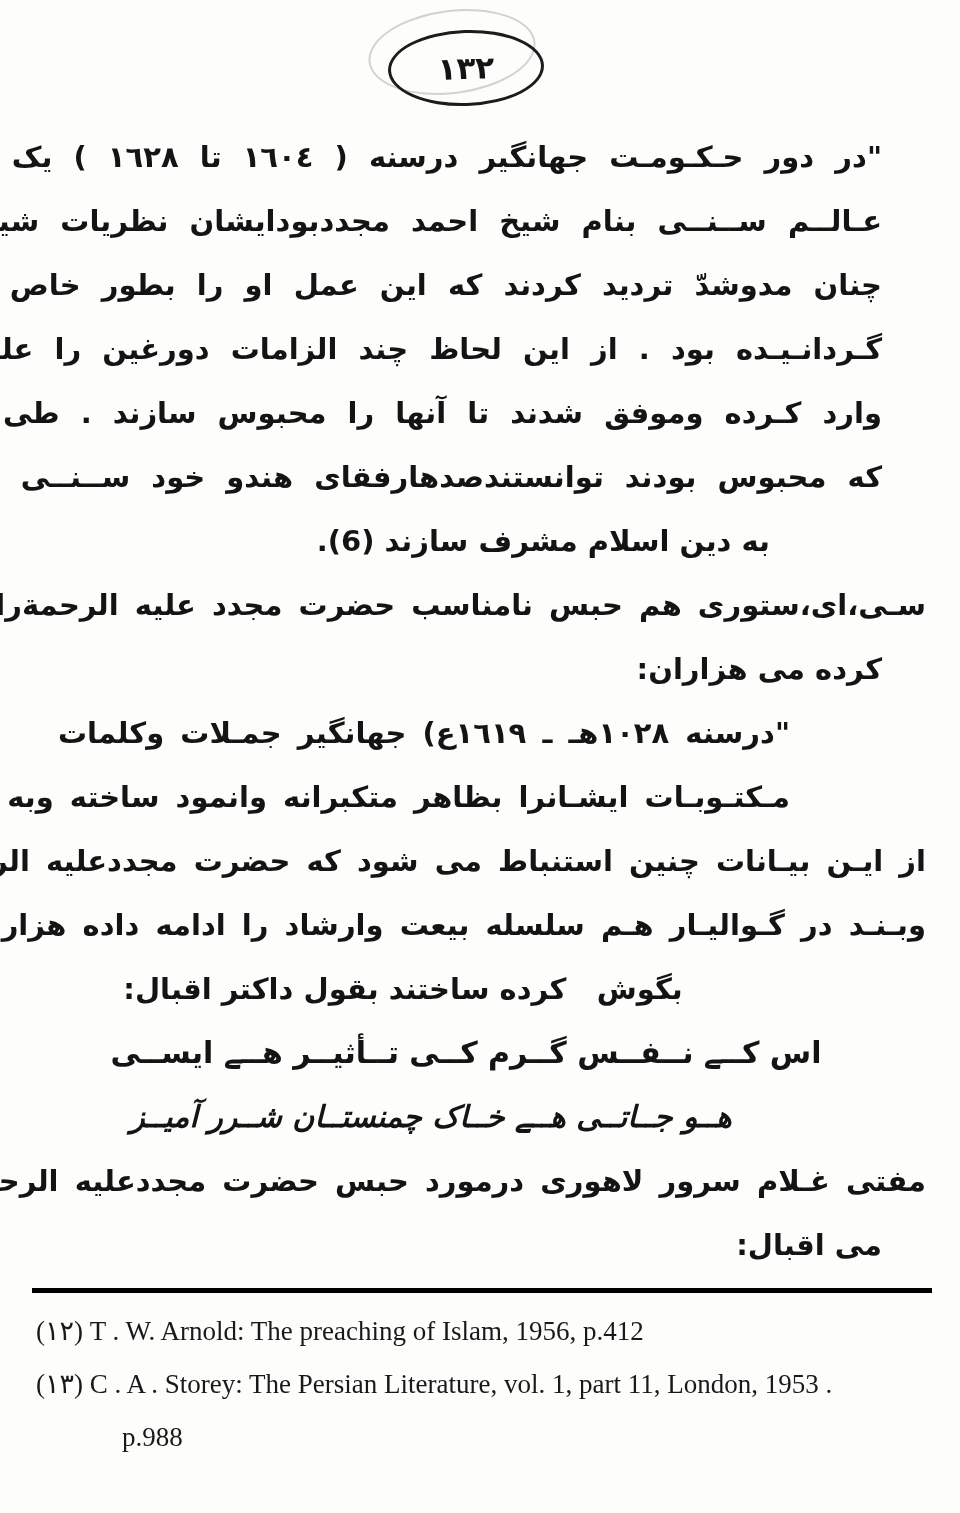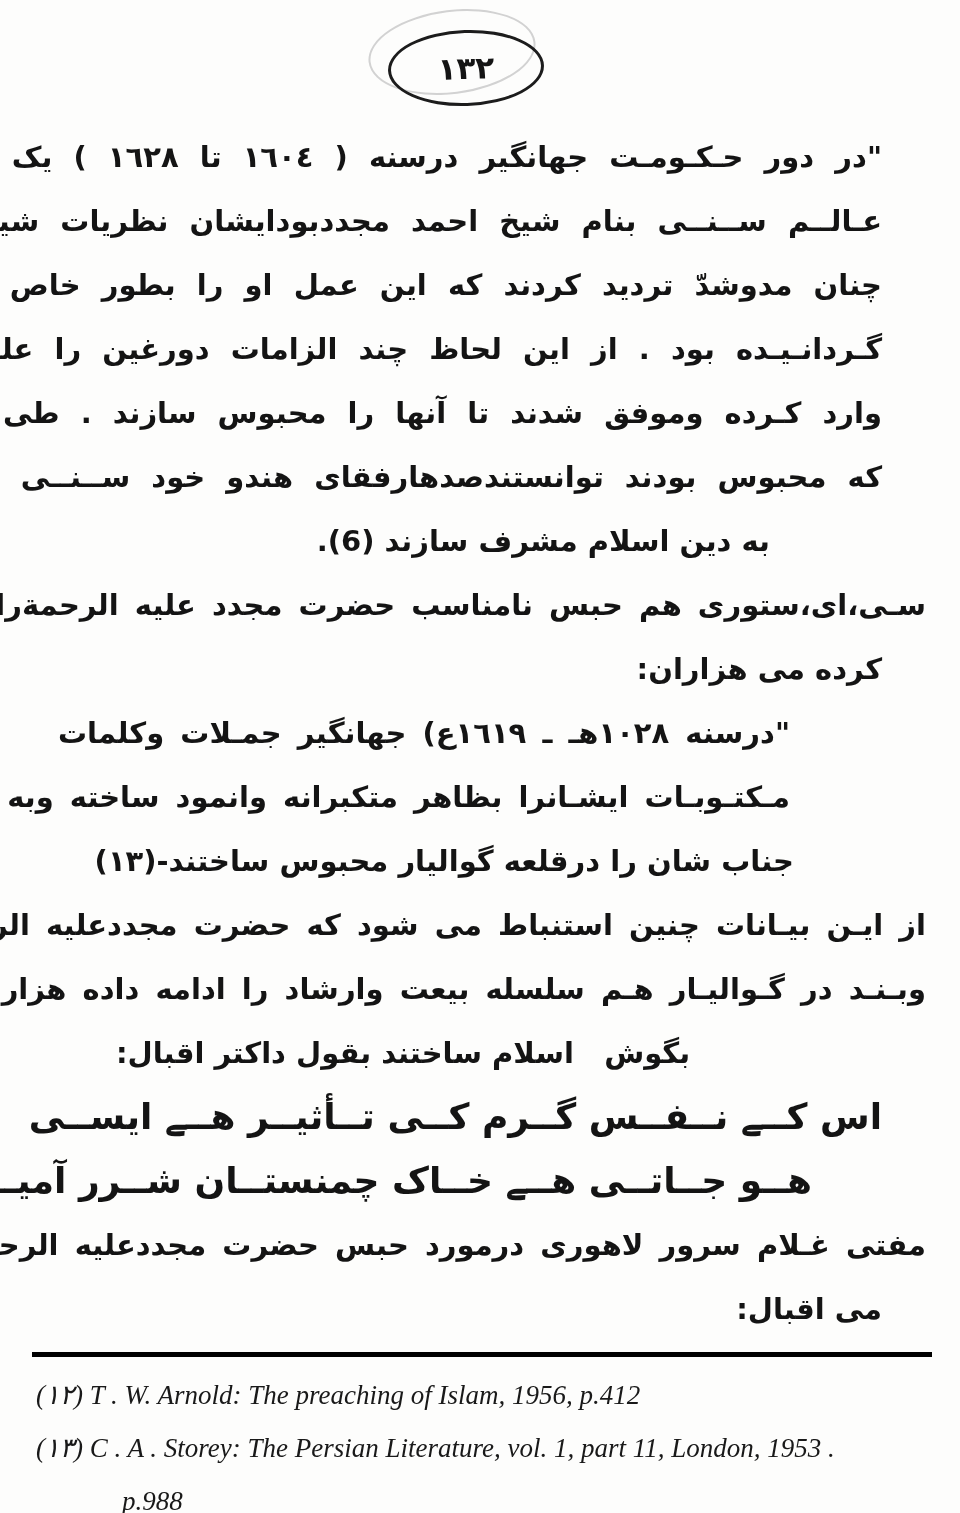--- a/index.html
+++ b/index.html
@@ -38,34 +38,34 @@
     height:64px; line-height:58px;
     white-space:pre; text-align:right;
   }
   .sp   { word-spacing:11px; }            
   .sp2  { word-spacing:6px; }
   .ind-r{ padding-right:112px; }           
   .wide { margin-right:-44px; margin-left:-16px; } 
   .q    { padding-right:92px; }            
   .q2   { padding-right:88px; }
   .cshift { text-align:center; margin-right:126px; white-space:pre; }
-  .poem { text-align:center; font-size:36px; }
-  .poem2{ margin-right:70px; }
+  .poem { text-align:center; font-size:30px; }
+  .poem2{ margin-right:70px;font-style:italic; }
   
   .rule {
     margin:8px 28px 0 32px;
     border-top:5px solid #000;
   }
   .footnotes {
     direction:ltr; text-align:left;
     padding:12px 30px 0 36px;
     font-family:"Liberation Serif", serif;
     font-size:27px; color:#191919;
   }
-  .fn-line { line-height:53px; white-space:pre;font-style:italic; }
+  .fn-line { line-height:53px; white-space:pre; }
   .fn-cont { padding-left:86px; }
 </style>
 </head>
 <body>
 
 <div class="page">
 
   <div class="pagenum-wrap">
     <div class="oval-ghost"></div>
     <div class="oval">
@@ -78,24 +78,23 @@
     <div class="line sp">عـالــم ســنــی بنام شیخ احمد مجددبودایشان نظریات شیعه را با</div>
     <div class="line sp">چنان مدوشدّ تردید کردند که این عمل او را بطور خاص ممتاز</div>
     <div class="line sp">گـردانـیـده بود . از این لحاظ چند الزامات دورغین را علیه آنها</div>
     <div class="line sp">وارد کـرده وموفق شدند تا آنها را محبوس سازند . طی دوسال</div>
     <div class="line sp">که محبوس بودند توانستندصدهارفقای هندو خود ســنــی</div>
     <div class="line ind-r">به دین اسلام مشرف سازند (6).</div>
     <div class="line sp2 wide">سـی،ای،ستوری هم حبس نامناسب حضرت مجدد علیه الرحمةرا تردید</div>
     <div class="line">کرده می هزاران:</div>
     <div class="line sp2 q">"درسنه ١٠٢٨هـ ـ ١٦١٩ع) جهانگیر جمـلات وکلمات</div>
     <div class="line sp2 q">مـکتـوبـات ایشـانرا بظاهر متکبرانه وانمود ساخته وبه این بهانه</div>
-    <div class="line q2">جناب شان را درقلعه گوالیار محبوس ساختند-(١٣)</div>
     <div class="line sp2 wide">از ایـن بیـانات چنین استنباط می شود که حضرت مجددعلیه الرحمة در دوران قید</div>
     <div class="line sp2 wide">وبـنـد در گـوالیـار هـم سلسله بیعت وارشاد را ادامه داده هزاران مشرک را حلقه</div>
-    <div class="line cshift">بگوش   اسلام ساختند بقول داکتر اقبال:</div>
+    <div class="line cshift">بگوش   کرده ساختند بقول داکتر اقبال:</div>
     <div class="line poem">اس کــے نــفــس گــرم کــی تــأثیــر هــے ایســی</div>
     <div class="line poem poem2">هــو جــاتــی هــے خــاک چمنستــان شــرر آمیــز</div>
     <div class="line sp2 wide">مفتی غـلام سرور لاهوری درمورد حبس حضرت مجددعلیه الرحمةتبصره کرده</div>
     <div class="line">می اقبال:</div>
   </div>
 
   <div class="rule"></div>
 
   <div class="footnotes">
     <div class="fn-line">(١٢) T . W. Arnold: The preaching of Islam, 1956, p.412</div>

